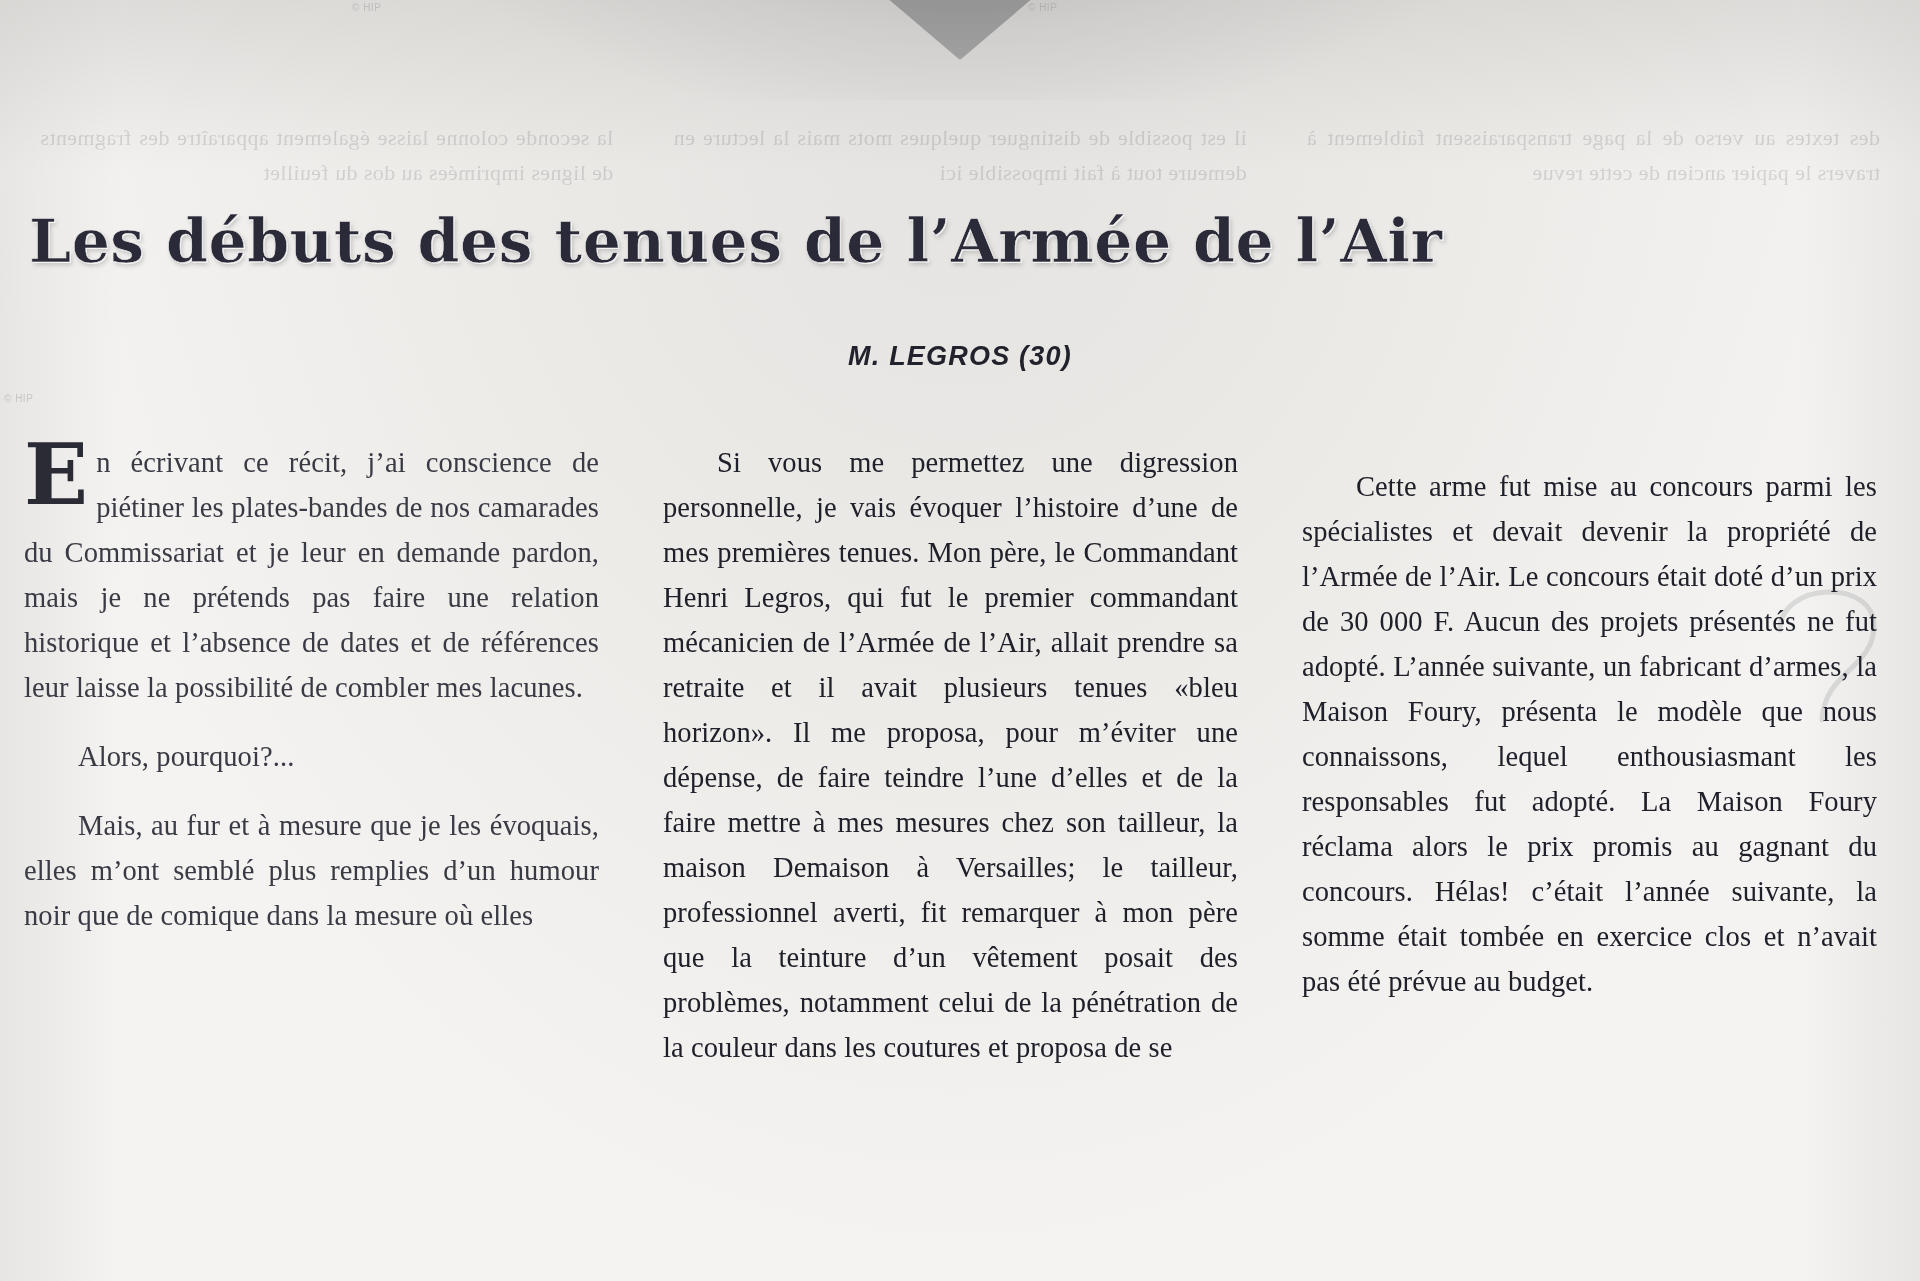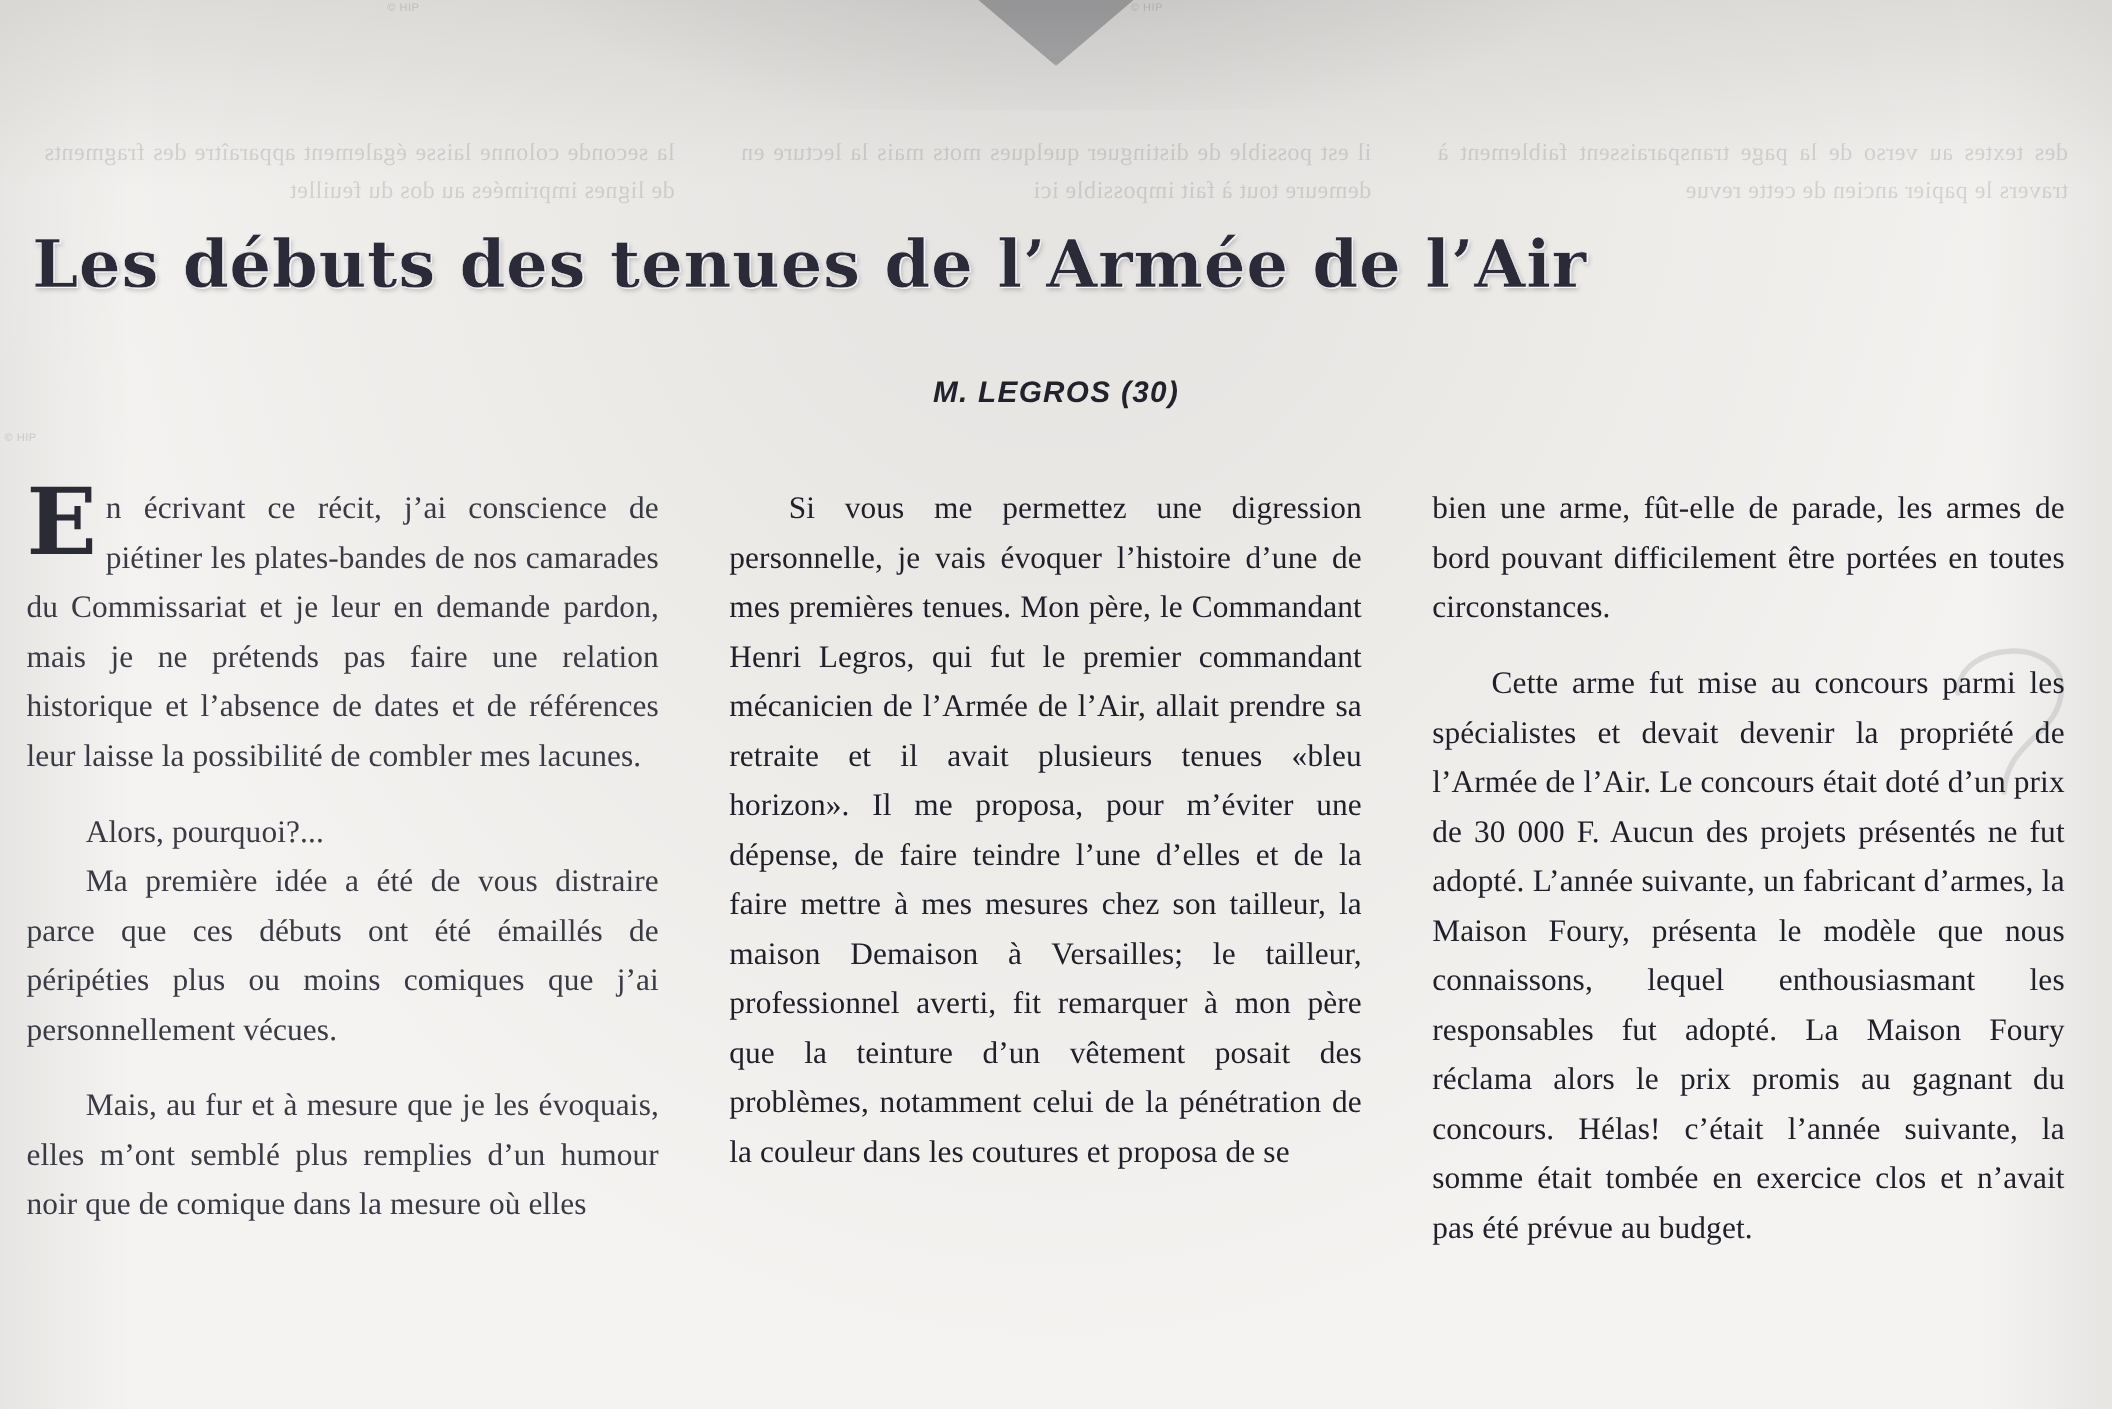--- a/index.html
+++ b/index.html
@@ -208,29 +208,27 @@
 
   <div class="title">Les débuts des tenues de l’Armée de l’Air</div>
   <div class="byline">M. LEGROS (30)</div>
 
   <div class="columns">
 
     <div class="col col-1">
       <p class="noindent dropcap">En écrivant ce récit, j’ai conscience de piétiner les plates-bandes de nos camarades du Commissariat et je leur en demande pardon, mais je ne prétends pas faire une relation historique et l’absence de dates et de références leur laisse la possibilité de combler mes lacunes.</p>
       <div class="gap"></div>
       <p>Alors, pourquoi?...</p>
-      <p>Ma première idée a été de vous distraire parce que ces débuts ont été émaillés de péripéties plus ou moins comiques que j’ai personnellement vécues.</p>
       <div class="gap"></div>
       <p>Mais, au fur et à mesure que je les évoquais, elles m’ont semblé plus remplies d’un humour noir que de comique dans la mesure où elles</p>
     </div>
 
     <div class="col col-2">
       <p>Si vous me permettez une digression personnelle, je vais évoquer l’histoire d’une de mes premières tenues. Mon père, le Commandant Henri Legros, qui fut le premier commandant mécanicien de l’Armée de l’Air, allait prendre sa retraite et il avait plusieurs tenues «bleu horizon». Il me proposa, pour m’éviter une dépense, de faire teindre l’une d’elles et de la faire mettre à mes mesures chez son tailleur, la maison Demaison à Versailles; le tailleur, professionnel averti, fit remarquer à mon père que la teinture d’un vêtement posait des problèmes, notamment celui de la pénétration de la couleur dans les coutures et proposa de se</p>
     </div>
 
     <div class="col col-3">
-      <p class="noindent">bien une arme, fût-elle de parade, les armes de bord pouvant difficilement être portées en toutes circonstances.</p>
       <div class="gap"></div>
       <p>Cette arme fut mise au concours parmi les spécialistes et devait devenir la propriété de l’Armée de l’Air. Le concours était doté d’un prix de 30 000 F. Aucun des projets présentés ne fut adopté. L’année suivante, un fabricant d’armes, la Maison Foury, présenta le modèle que nous connaissons, lequel enthousiasmant les responsables fut adopté. La Maison Foury réclama alors le prix promis au gagnant du concours. Hélas! c’était l’année suivante, la somme était tombée en exercice clos et n’avait pas été prévue au budget.</p>
     </div>
 
   </div>
 </div>
 
 </body></html>

